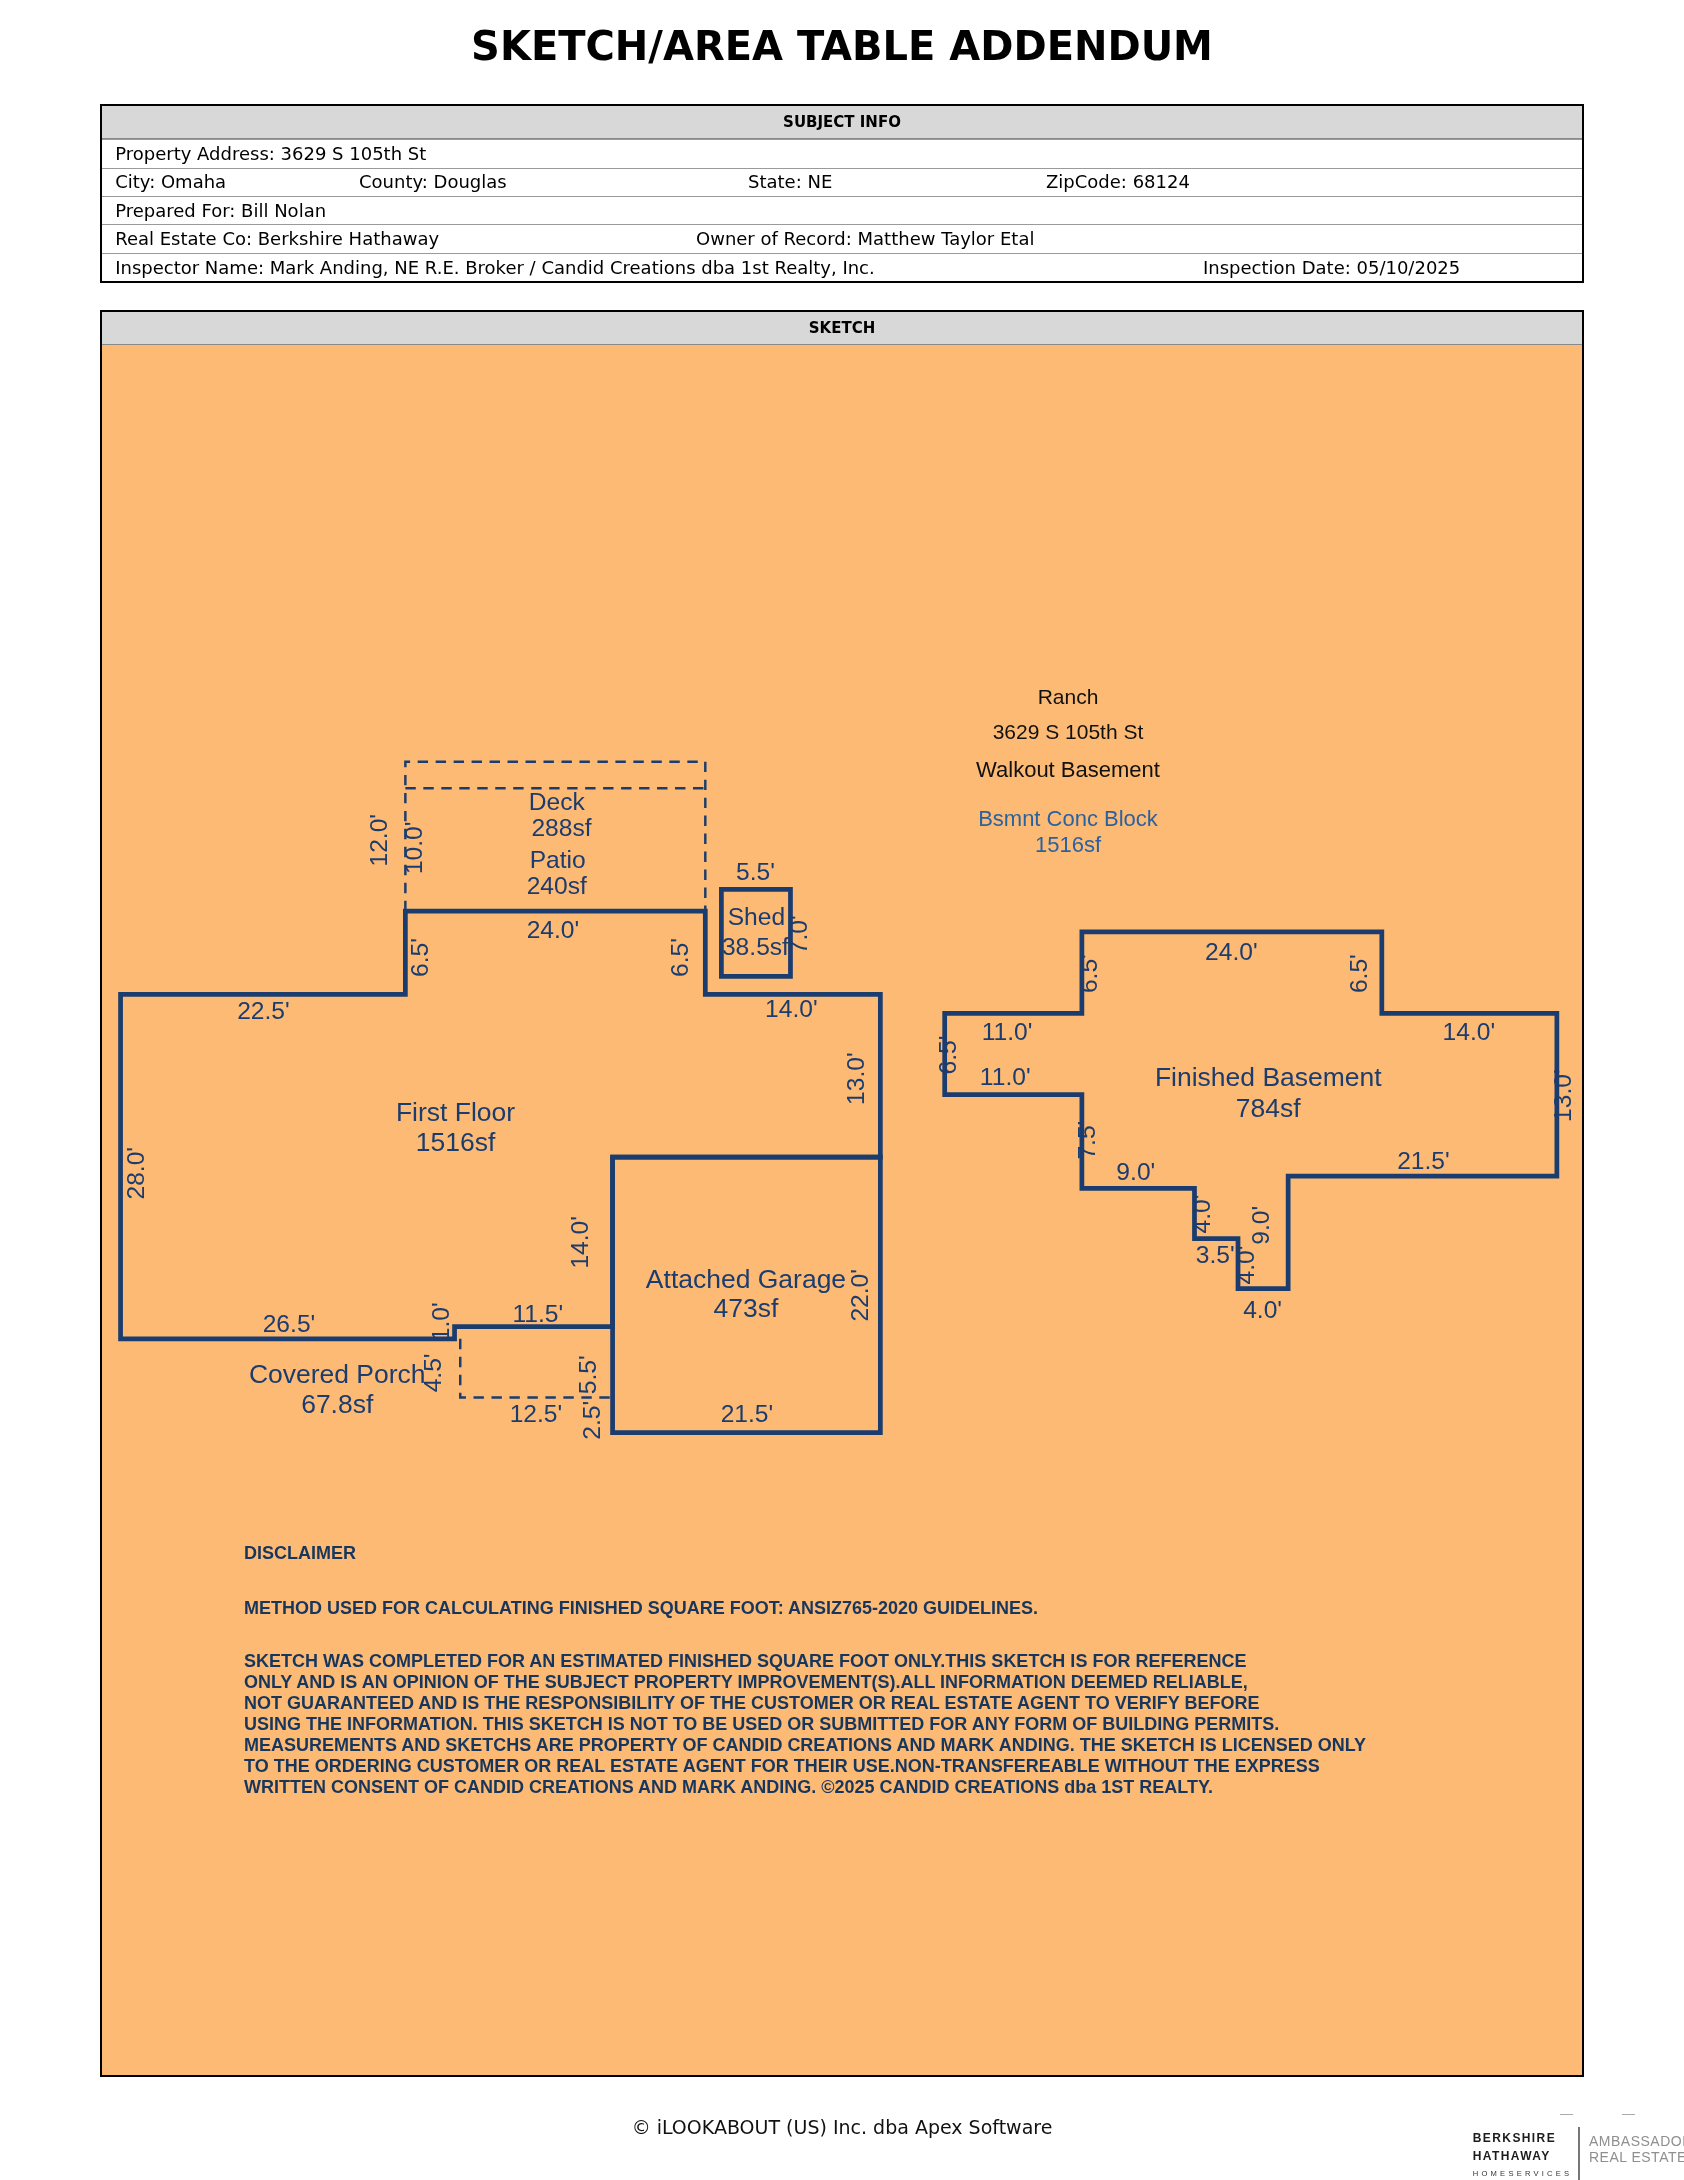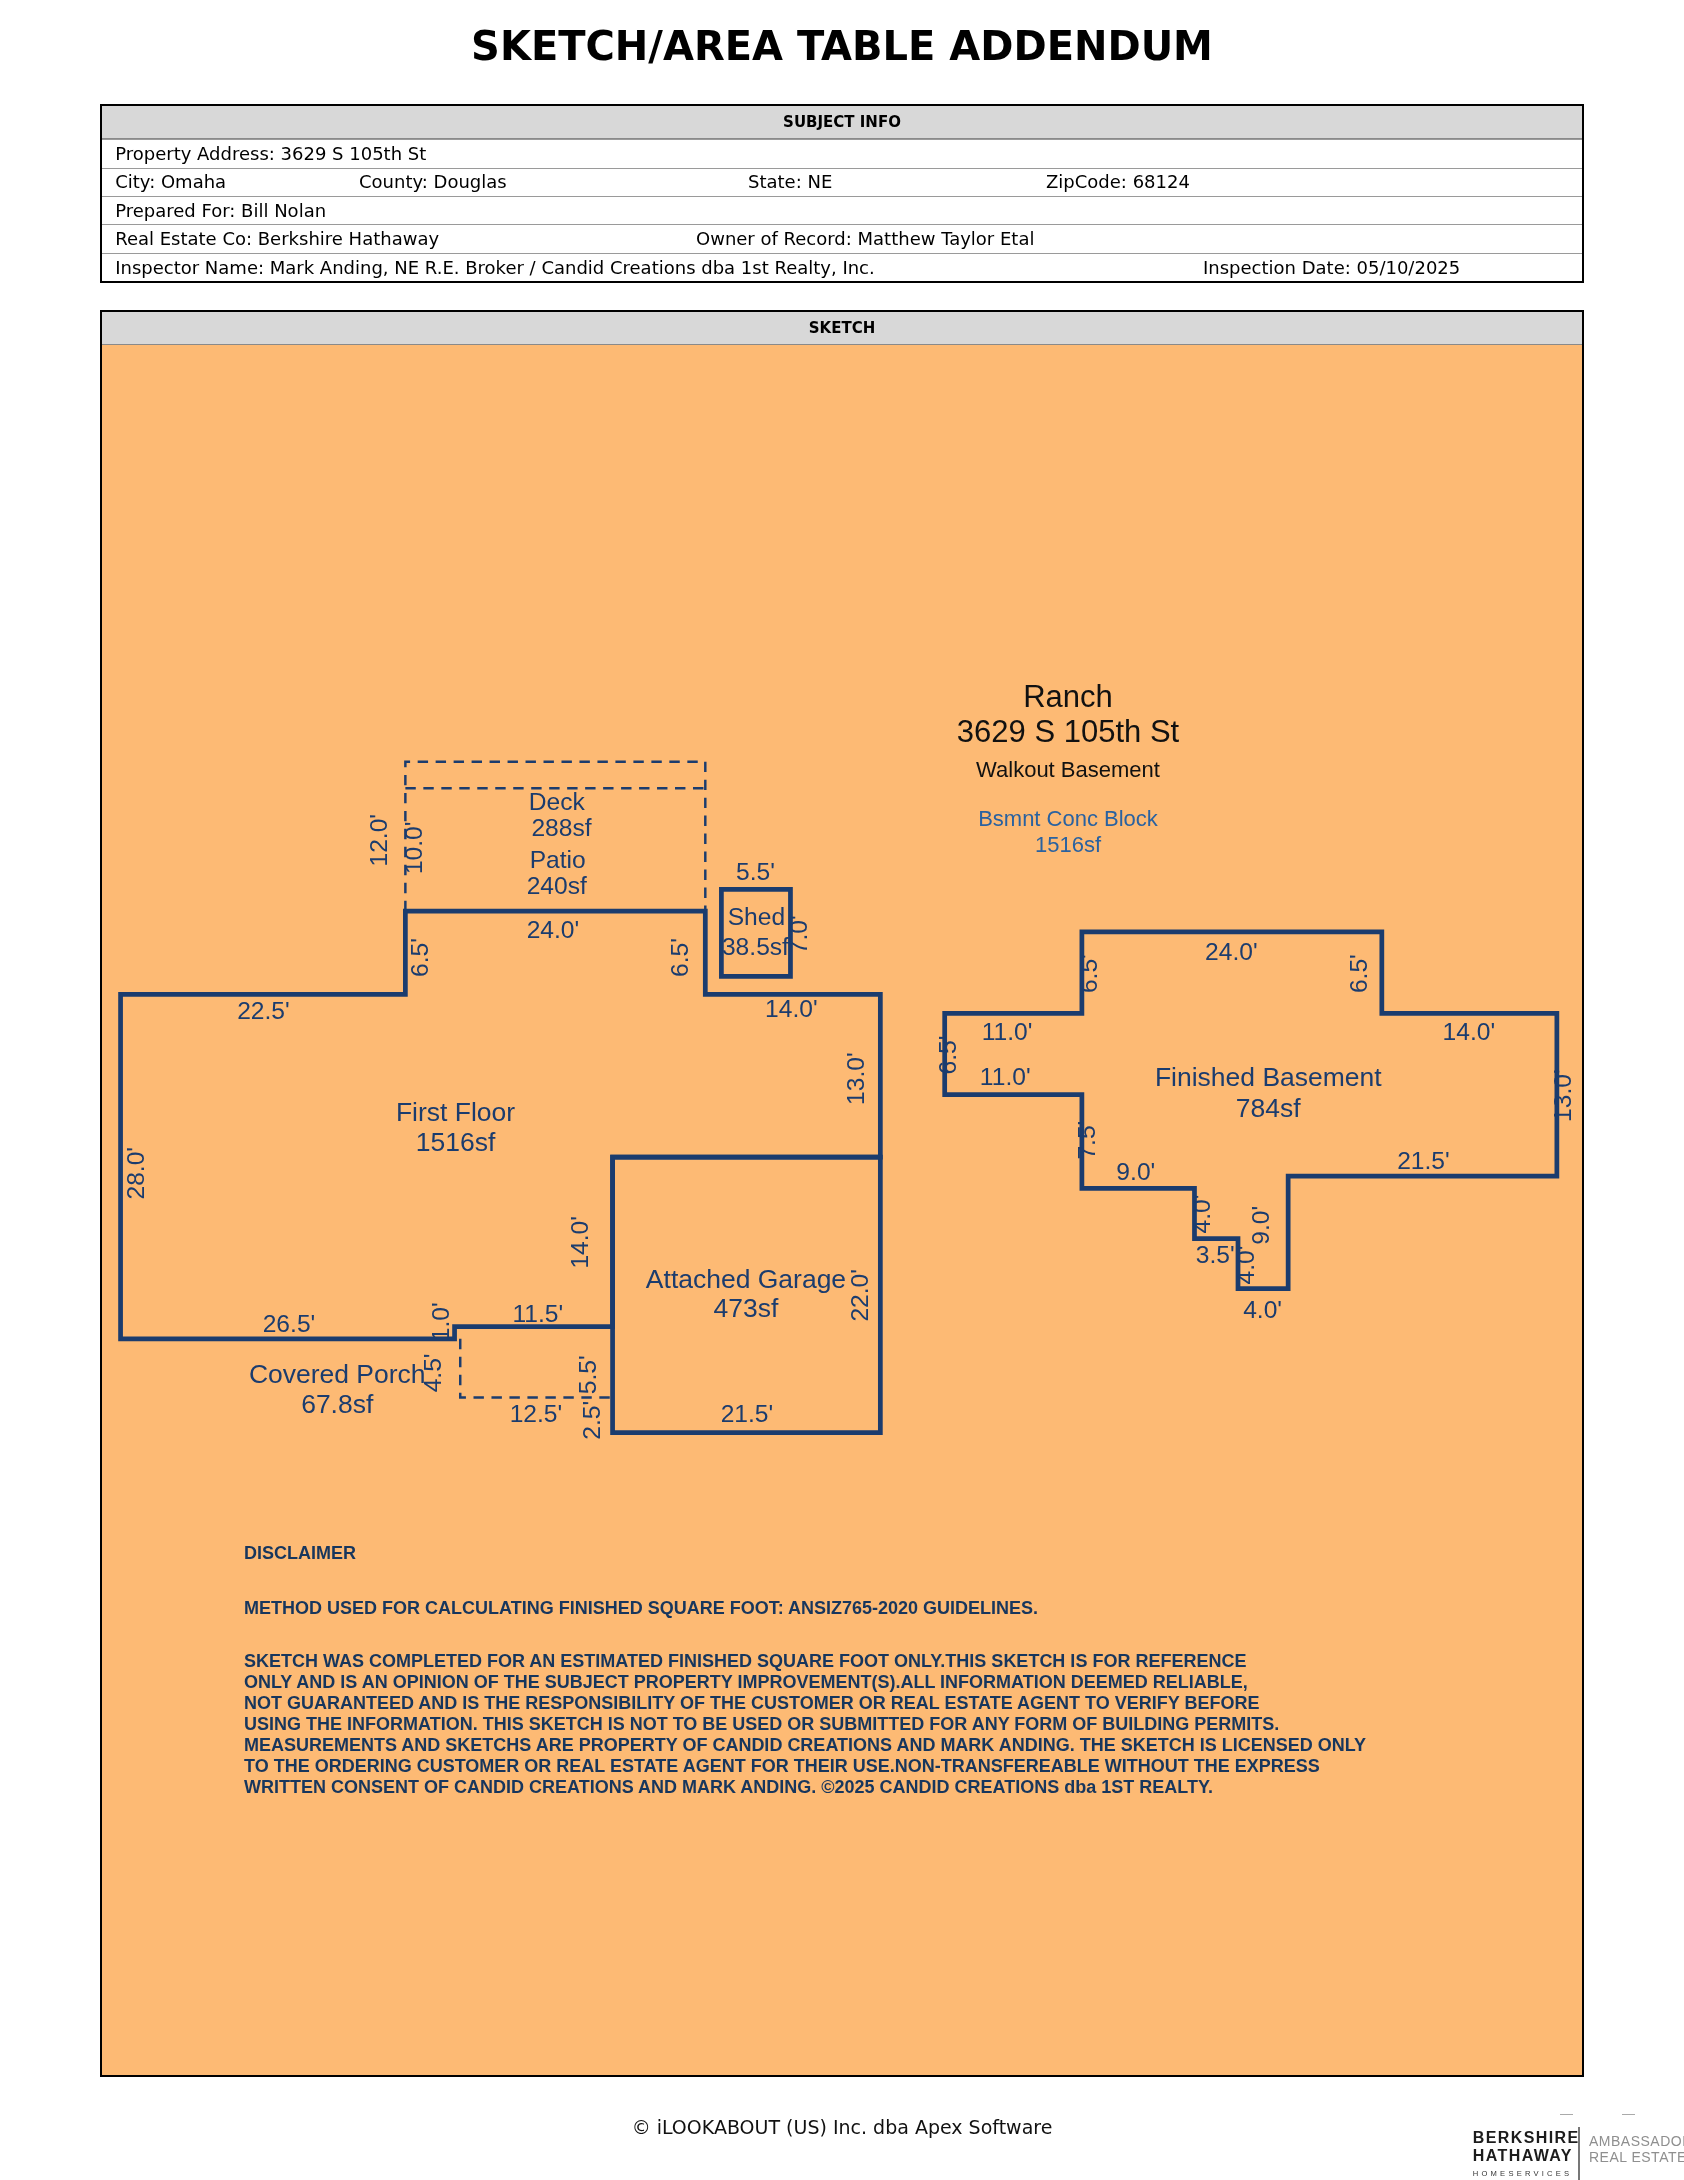--- a/index.html
+++ b/index.html
@@ -24,39 +24,39 @@
 
   
   #plan-svg{left:0;top:0;width:1685px;height:2180px;pointer-events:none;}
   .wall{fill:none;stroke:#1b3c6e;stroke-width:5;stroke-linejoin:miter;stroke-linecap:square;}
   .dashedline{fill:none;stroke:#1b3c6e;stroke-width:2.6;stroke-dasharray:11 8;}
   text.dim{font-family:"Liberation Sans",sans-serif;font-size:26px;fill:#1b3c6e;text-anchor:middle;}
   text.room{font-family:"Liberation Sans",sans-serif;font-size:28px;fill:#1b3c6e;text-anchor:middle;}
 
   
   #building-title{left:888px;top:679px;width:360px;text-align:center;font-family:"Liberation Sans",sans-serif;}
-  .bt-big{font-size:31px;line-height:35px;color:#111;}
+  .bt-big{font-size:21px;line-height:35px;color:#111;}
   .bt-mid{font-size:22px;line-height:24.6px;color:#111;margin-top:8.5px;}
   .bt-blue{font-size:22px;line-height:26.5px;color:#2a62a0;margin-top:24px;text-align:center;}
   .bt-blue2{font-size:22px;line-height:24.6px;color:#2a62a0;}
 
   
   #disclaimer{left:244px;top:1543px;width:1164px;font-family:"Liberation Sans",sans-serif;
     font-weight:bold;color:#17365d;font-size:18px;}
   #disclaimer .dc-head{margin-bottom:34px;}
   #disclaimer .dc-method{margin-bottom:32px;}
   #disclaimer .dc-body{white-space:pre-line;line-height:21px;}
 
   
   #footer-copyright{left:100px;top:2116px;width:1484px;text-align:center;font-size:19px;color:#111;}
   #logo{left:1469px;top:2108px;width:216px;}
   #logo .artifacts{position:absolute;left:91px;top:5.7px;color:#999;}
   #logo .artifacts span{display:inline-block;width:13.2px;border-top:1.9px solid #aaa;margin-right:49px;vertical-align:top;}
   #logo .brand{position:absolute;left:3.8px;top:21px;font-family:"Liberation Sans",sans-serif;color:#1c1c1c;}
-  #logo .brand .b1,#logo .brand .b2{font-size:16px;font-weight:bold;letter-spacing:1.4px;line-height:18px;}
+  #logo .brand .b1,#logo .brand .b2{font-size:12px;font-weight:bold;letter-spacing:1.4px;line-height:18px;}
   #logo .brand .b3{font-size:7.6px;letter-spacing:3.2px;margin-top:3.8px;color:#333;}
   #logo .divider{position:absolute;left:109px;top:19px;width:1.9px;height:55px;background:#777;}
   #logo .division{position:absolute;left:120px;top:24.6px;font-family:"Liberation Sans",sans-serif;color:#8f8f8f;}
   #logo .division div{font-size:14px;line-height:16px;letter-spacing:0.5px;}
 </style>
 </head>
 <body>
 
 <div class="abs" id="page-title">SKETCH/AREA TABLE ADDENDUM</div>
 

